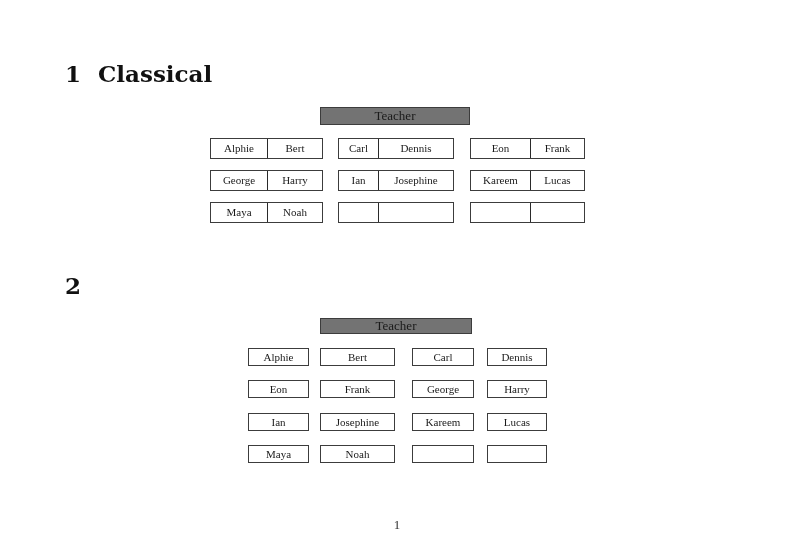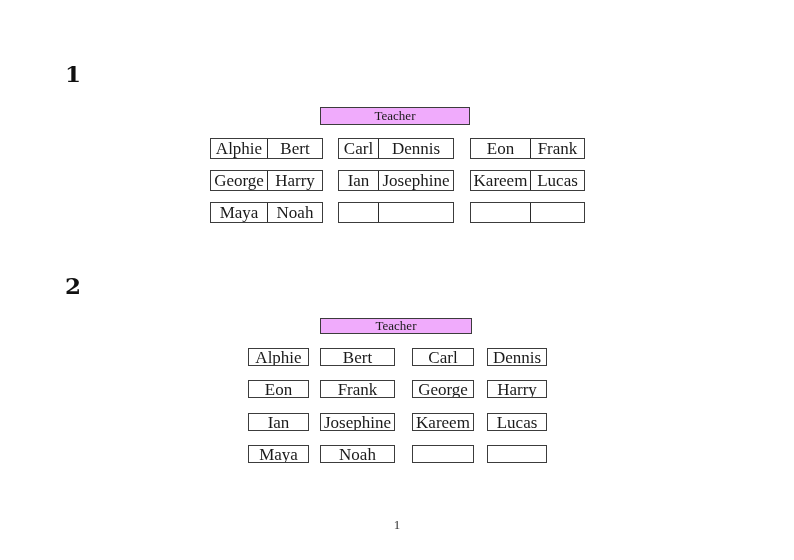--- a/index.html
+++ b/index.html
@@ -34,37 +34,37 @@
 
   .teacher-box {
     position: absolute;
     border: 1px solid #3c3c3c;
     box-sizing: border-box;
     display: flex;
     align-items: center;
     justify-content: center;
     font-size: 13px;
     color: #1a1a1a;
-    background: #f0abfc;
+    background: #737373;
   }
   .teacher-1 { left: 320px; top: 107px; width: 150px; height: 18px; }
   .teacher-2 { left: 320px; top: 318px; width: 152px; height: 16px; }
 
   .desk {
     position: absolute;
     border: 1px solid #3c3c3c;
     box-sizing: content-box;
     display: flex;
     background: #ffffff;
   }
   .seat {
     display: flex;
     align-items: center;
     justify-content: center;
-    font-size: 17px;
+    font-size: 11px;
     line-height: 1;
     color: #1a1a1a;
     box-sizing: border-box;
     overflow: hidden;
     white-space: nowrap;
   }
   .seat-divider {
     border-right: 1px solid #2a2a2a;
   }
   .page-number {
@@ -77,20 +77,21 @@
     color: #333333;
   }
 </style>
 </head>
 <body>
 
 <div class="page">
 
   <div class="section-heading heading-1">
     <span class="sec-num">1</span>
+    <span class="sec-title">Classical</span>
   </div>
 
   <div class="teacher-box teacher-1">
     <span>Teacher</span>
   </div>
 
   <div>
       <div class="desk" style="left: 210px; top: 138px; height: 19px;">
         <div class="seat seat-divider" style="width: 57px;">Alphie</div>
         <div class="seat" style="width: 54px;">Bert</div>

